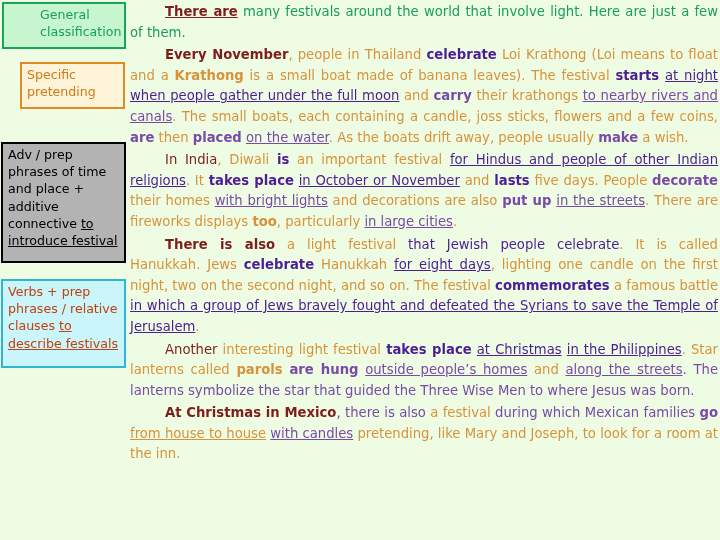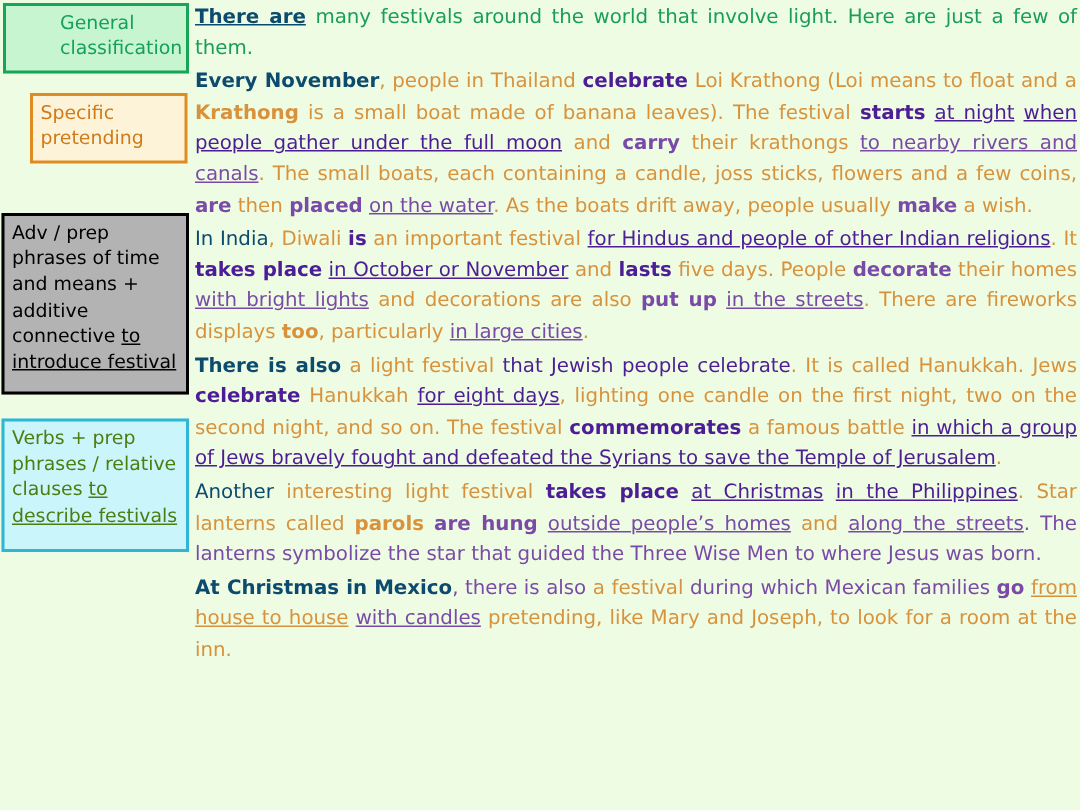--- a/index.html
+++ b/index.html
@@ -27,63 +27,63 @@
   .lbl-specific{
     top:62px;left:20px;width:105px;height:47px;
     background:#fdf3d8;border:2px solid #e08a22;color:#d07a18;
   }
   .lbl-adv{
     top:142px;left:1px;width:125px;height:121px;
     background:#b3b3b3;border:2px solid #000000;color:#000000;
   }
   .lbl-verbs{
     top:279px;left:1px;width:125px;height:89px;
-    background:#caf5fa;border:2px solid #2fb6d4;color:#4d7c0f;
+    background:#caf5fa;border:2px solid #2fb6d4;color:#c2410c;
   }
   .lbl-verbs2{
     top:389px;left:1px;width:125px;height:139px;
     background:#dd9ef0;border:2px solid #6b2fa0;color:#7a4aa8;
   }
 
   
   .content{
     position:absolute;left:128px;top:0;width:592px;height:540px;
     font-size:13.2px;line-height:20.6px;
     text-align:justify;
   }
   .para{margin:0 0 2px 0;padding:0 2px 0 2px;}
   .p1{margin-top:2px;}
 
   
   .c-green {color:#1a9e57;}
   .c-orange{color:#d9923c;}
   .c-cyan  {color:#4c1d95;margin-top:12px;}
   .c-purple{color:#7a4aa8;}
-  .c-black {color:#0c4a6e;}
+  .c-black {color:#7f1d1d;margin-left:35px;}
   .b{font-weight:bold;}
   .i{}
   .u{text-decoration:underline;}
 </style>
 </head>
 <body>
 
 <div id="page">
 
   <div class="labels">
 
     <div class="lbl lbl-general">
       <span>General classification</span>
     </div>
 
     <div class="lbl lbl-specific">
       <span>Specific pretending</span>
     </div>
 
     <div class="lbl lbl-adv">
-      <span>Adv / prep phrases of time and means + additive connective </span><u>to introduce festival</u>
+      <span>Adv / prep phrases of time and place + additive connective </span><u>to introduce festival</u>
     </div>
 
     <div class="lbl lbl-verbs">
       <span>Verbs + prep phrases / relative clauses </span><u>to describe festivals</u>
     </div>
 
 
   </div>
 
   <div class="content">

